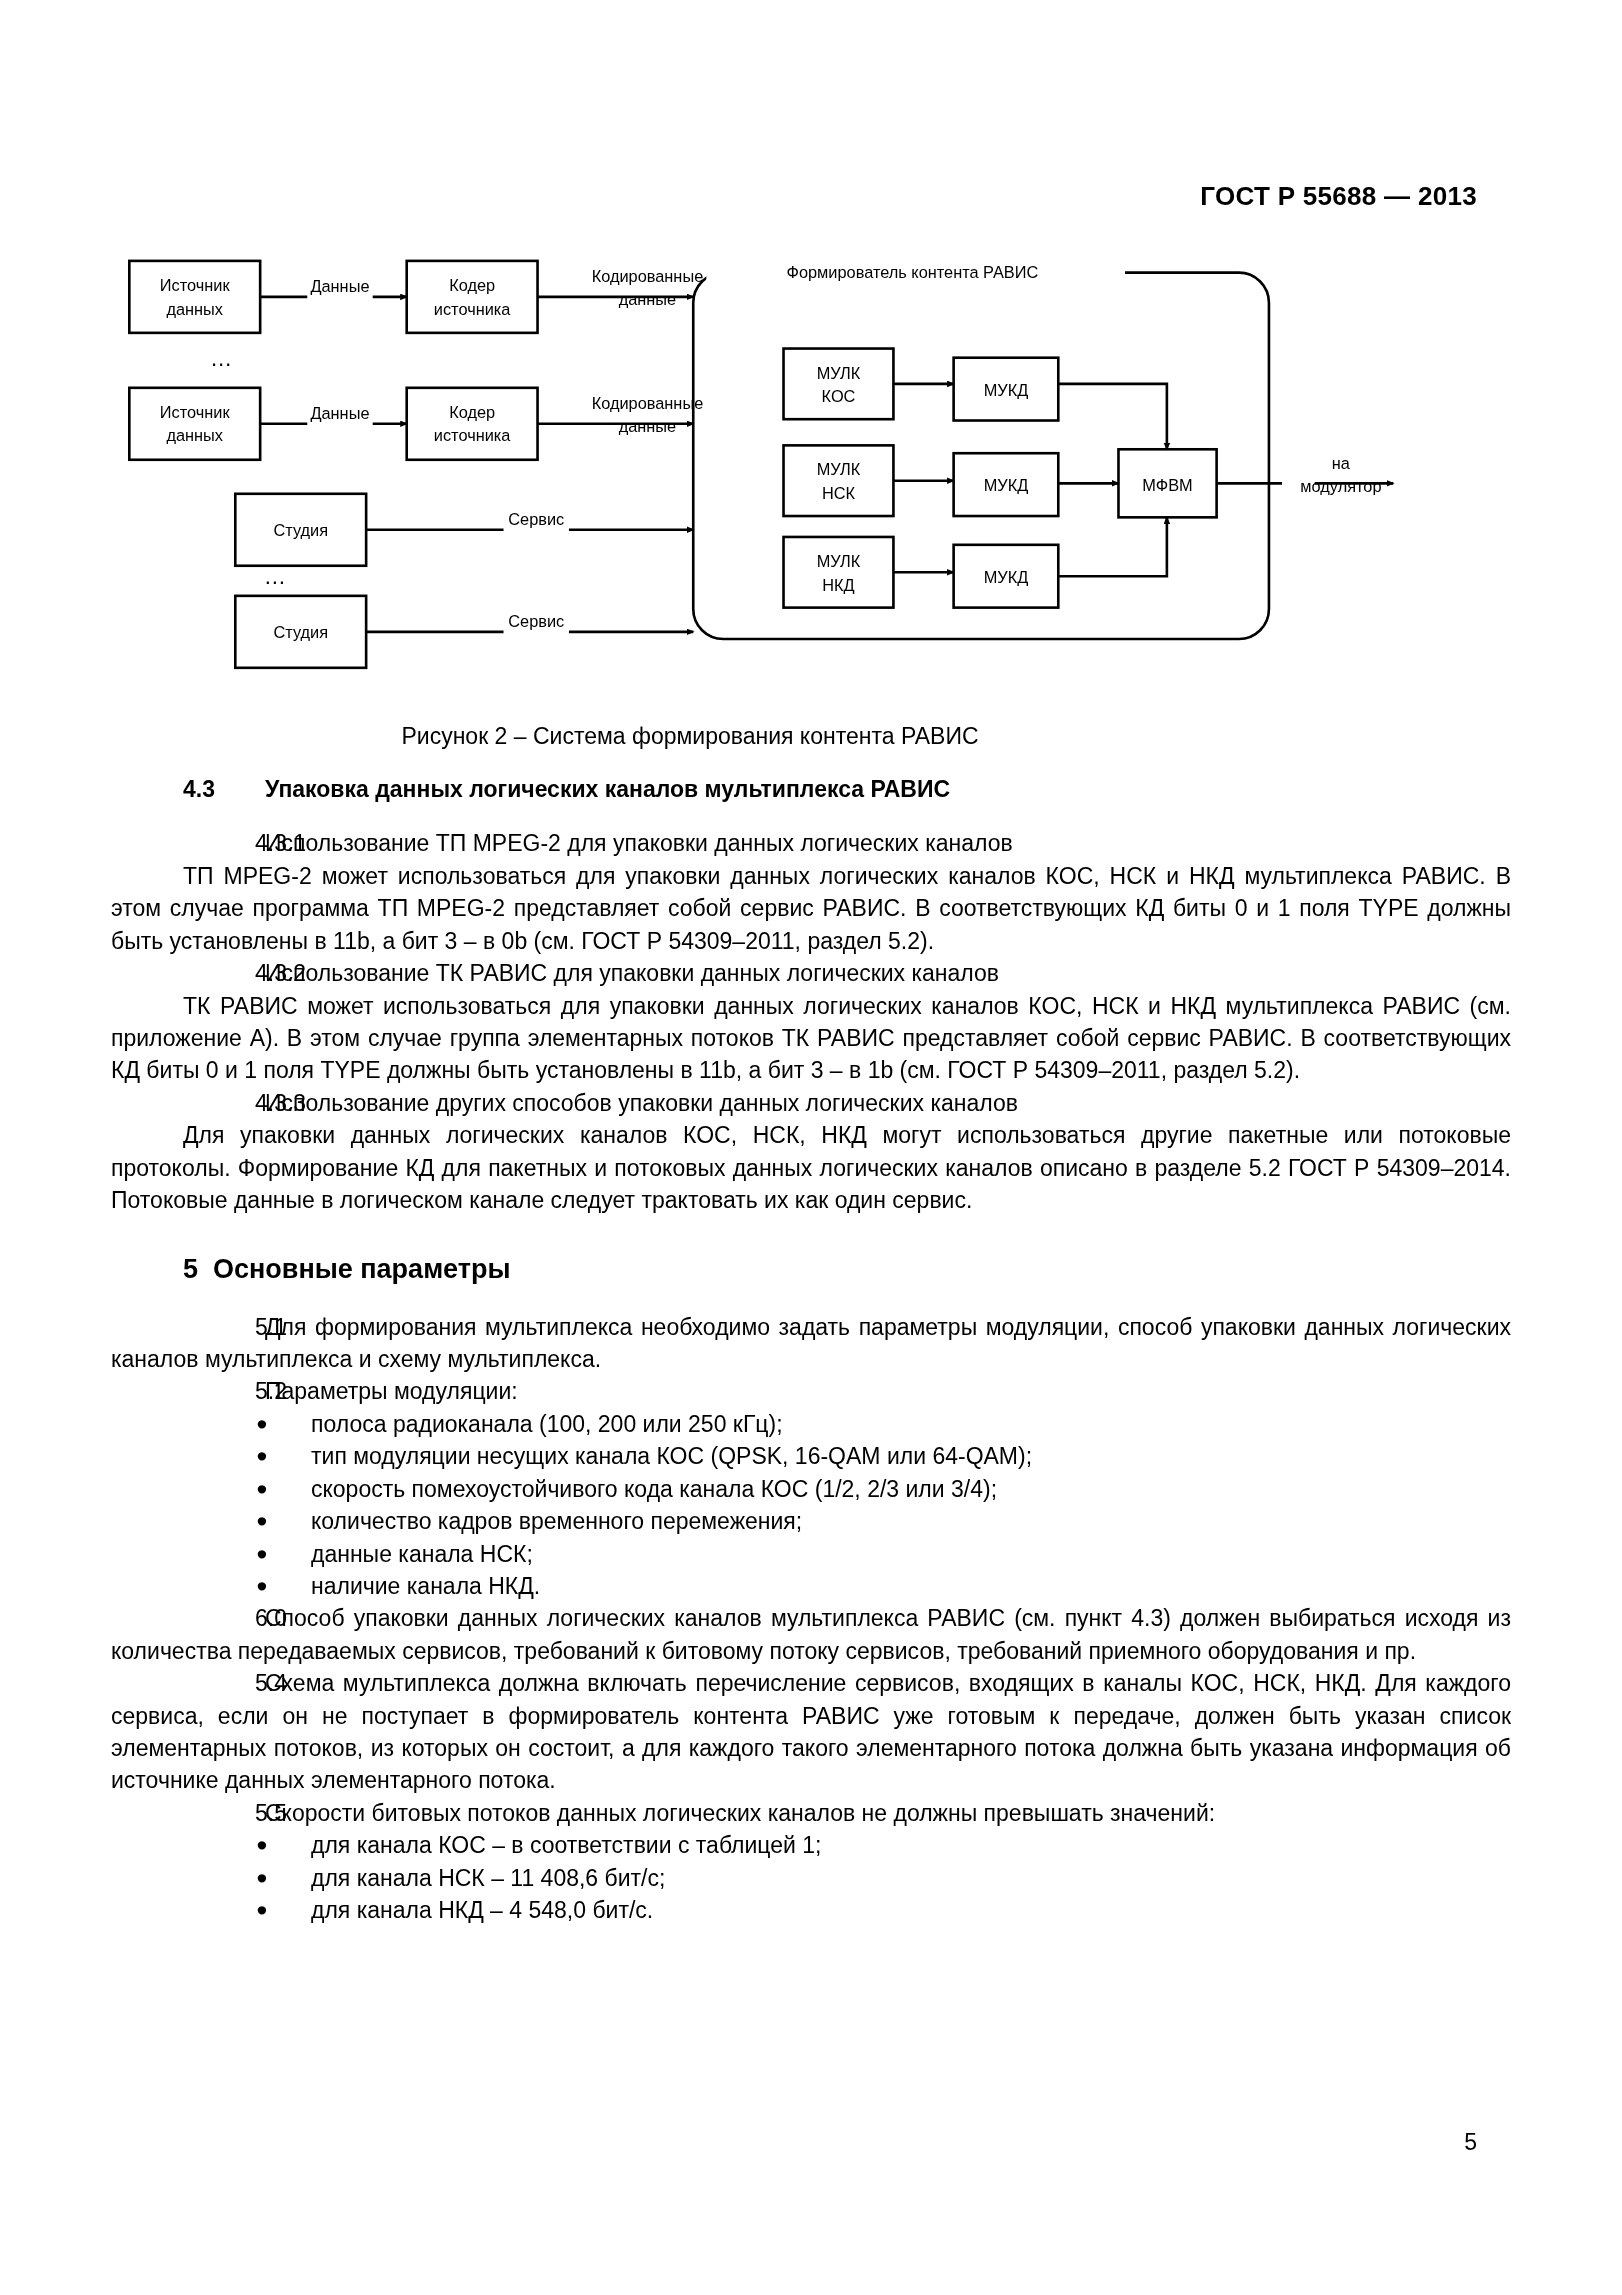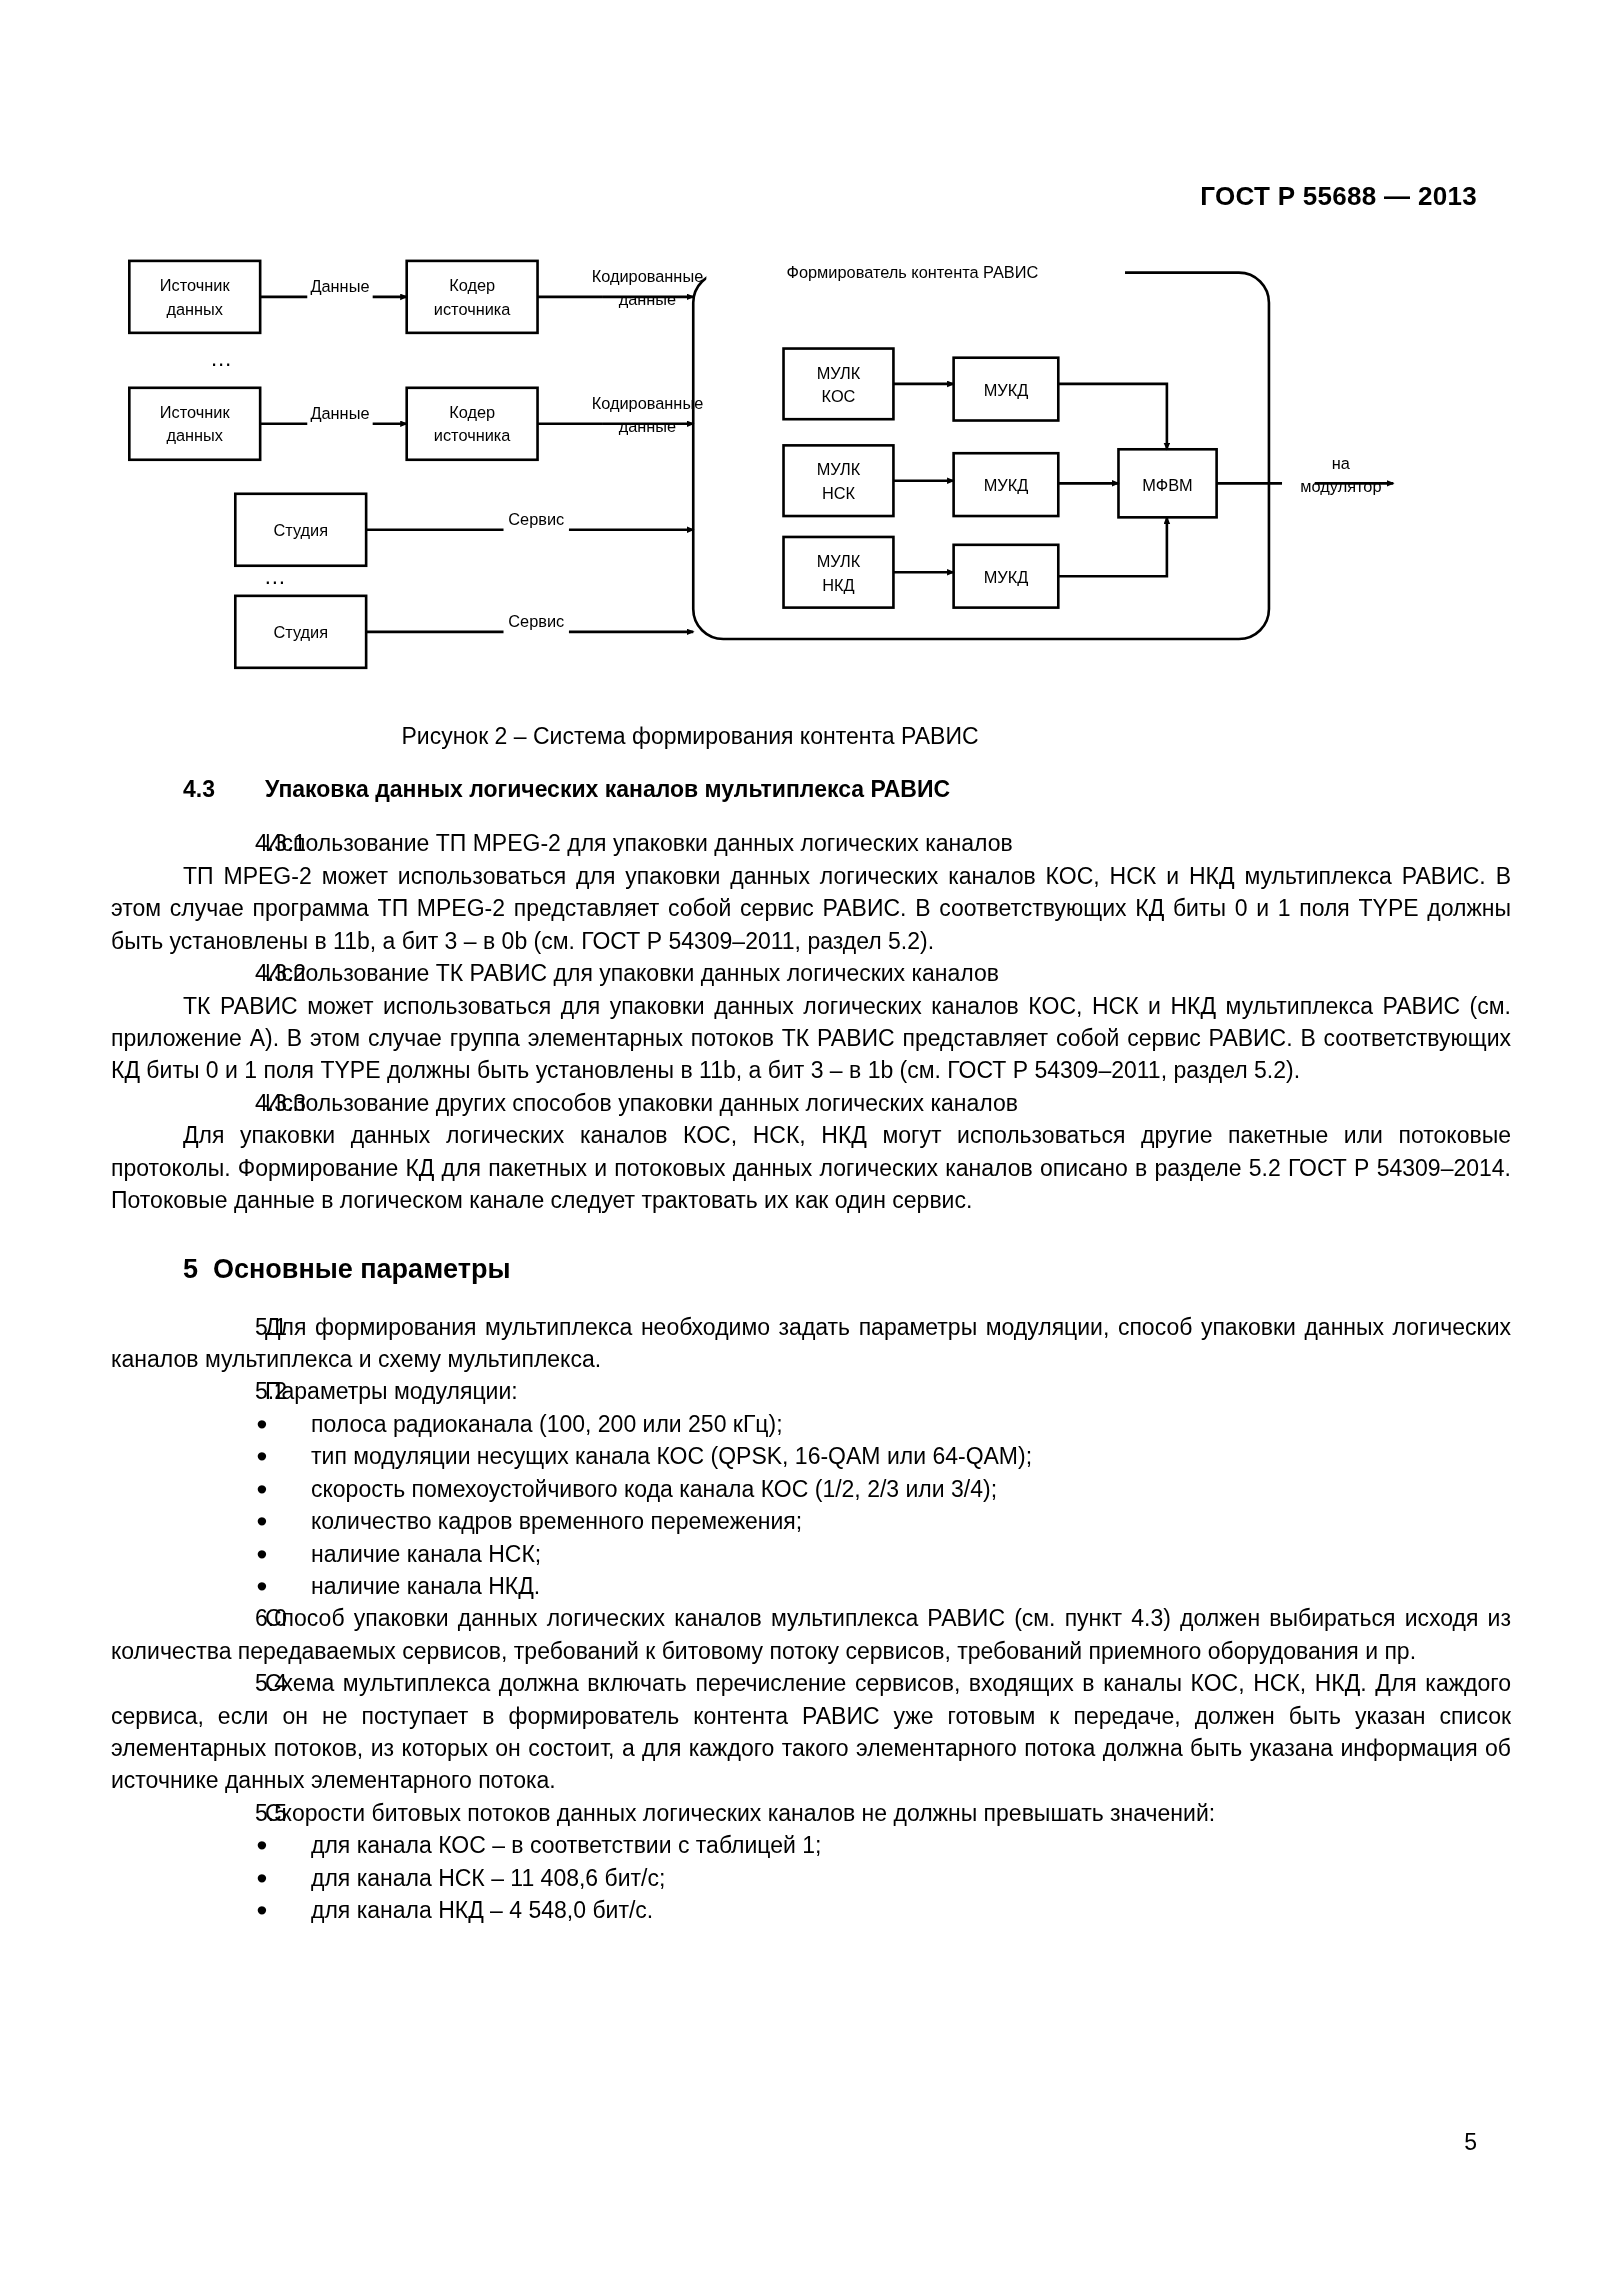--- a/index.html
+++ b/index.html
@@ -265,21 +265,21 @@
 
     <p class="para"><span class="num">5.1</span><span>Для формирования мультиплекса необходимо задать параметры модуляции, способ упаковки данных логических каналов мультиплекса и схему мультиплекса.</span></p>
 
     <p class="sub"><span class="num">5.2</span><span>Параметры модуляции:</span></p>
 
     <ul class="bullets">
       <li><span class="dot">●</span><span>полоса радиоканала (100, 200 или 250 кГц);</span></li>
       <li><span class="dot">●</span><span>тип модуляции несущих канала КОС (QPSK, 16-QAM или 64-QAM);</span></li>
       <li><span class="dot">●</span><span>скорость помехоустойчивого кода канала КОС (1/2, 2/3 или 3/4);</span></li>
       <li><span class="dot">●</span><span>количество кадров временного перемежения;</span></li>
-      <li><span class="dot">●</span><span>наличие канала НСК;</span></li>
+      <li><span class="dot">●</span><span>данные канала НСК;</span></li>
       <li><span class="dot">●</span><span>наличие канала НКД.</span></li>
     </ul>
 
     <p class="para"><span class="num">6.0</span><span>Способ упаковки данных логических каналов мультиплекса РАВИС (см. пункт 4.3) должен выбираться исходя из количества передаваемых сервисов, требований к битовому потоку сервисов, требований приемного оборудования и пр.</span></p>
 
     <p class="para"><span class="num">5.4</span><span>Схема мультиплекса должна включать перечисление сервисов, входящих в каналы КОС, НСК, НКД. Для каждого сервиса, если он не поступает в формирователь контента РАВИС уже готовым к передаче, должен быть указан список элементарных потоков, из которых он состоит, а для каждого такого элементарного потока должна быть указана информация об источнике данных элементарного потока.</span></p>
 
     <p class="para"><span class="num">5.5</span><span>Скорости битовых потоков данных логических каналов не должны превышать значений:</span></p>
 
     <ul class="bullets">

